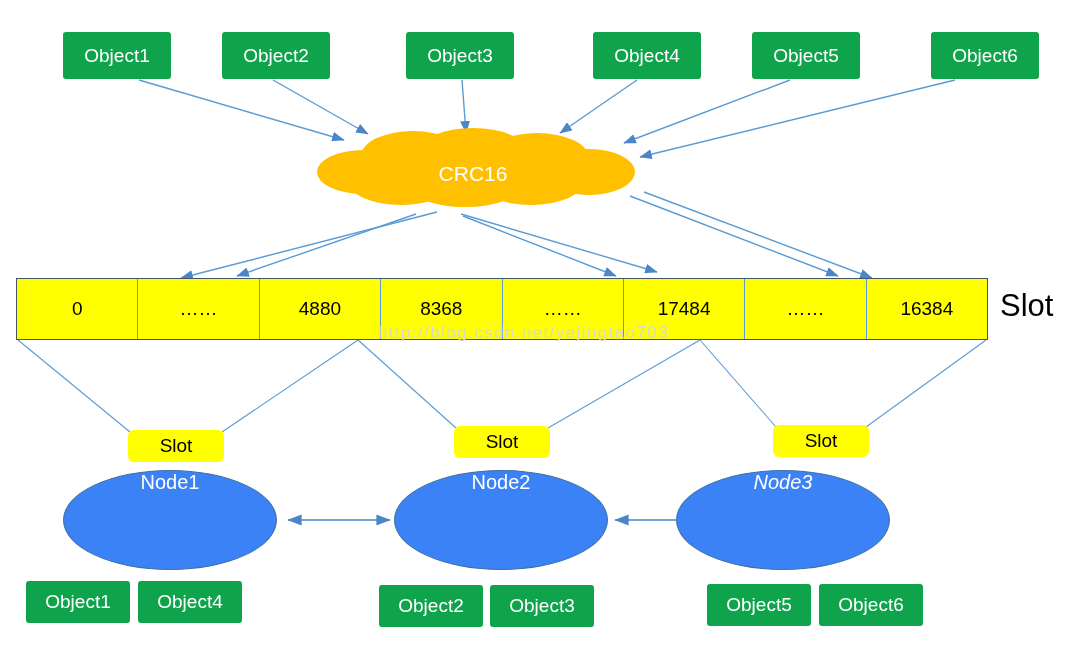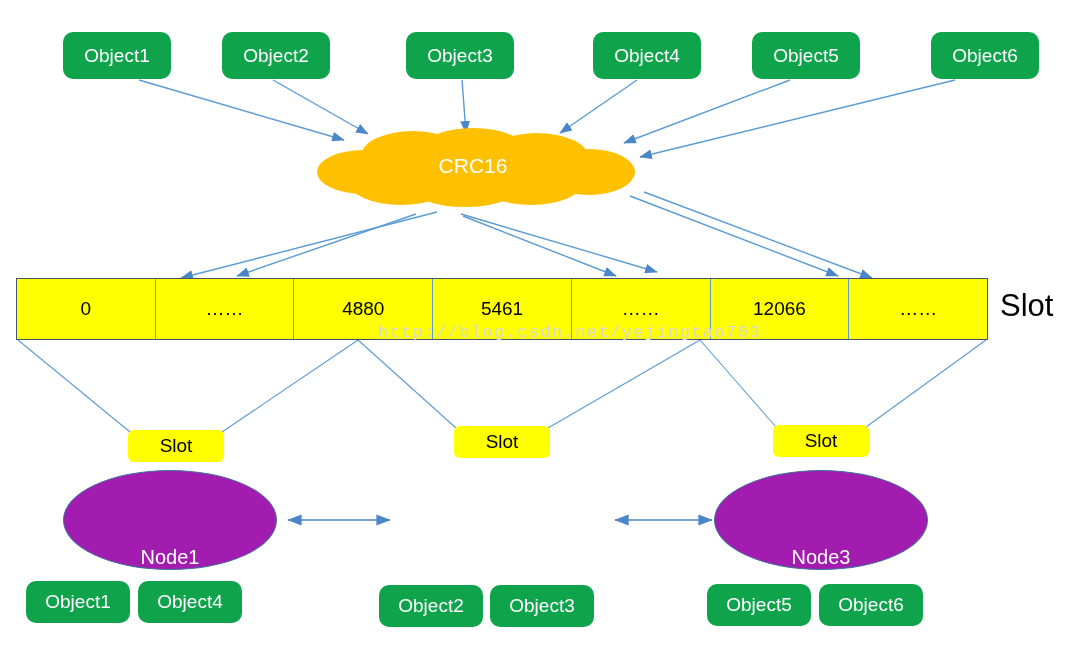--- a/index.html
+++ b/index.html
@@ -24,21 +24,21 @@
     top: 0;
     width: 1074px;
     height: 651px;
     pointer-events: none;
   }
 
   
   .obj-box {
     position: absolute;
     background: #0FA34C;
-    border-radius: 10px;
+    border-radius: 3px;
     color: #ffffff;
     font-size: 19px;
     display: flex;
     align-items: center;
     justify-content: center;
     letter-spacing: 0px;
     box-sizing: border-box;
   }
   .obj-top {
     width: 108px;
@@ -54,21 +54,21 @@
   .cloud-wrap {
     position: absolute;
     left: 305px;
     top: 124px;
     width: 336px;
     height: 84px;
   }
   .cloud-label {
     position: absolute;
     left: 0;
-    top: 0;
+    top: 8px;
     width: 336px;
     height: 84px;
     display: flex;
     align-items: center;
     justify-content: center;
     color: #ffffff;
     font-size: 21px;
     z-index: 3;
   }
 
@@ -103,21 +103,21 @@
     top: 288px;
     font-size: 31px;
     color: #000000;
   }
 
   
   .watermark {
     position: absolute;
     left: 378px;
     top: 323px;
-    font-family: Liberation Mono, monospace;
+    font-family: Liberation Sans, sans-serif;
     font-size: 17px;
     letter-spacing: 1.4px;
     color: #d8d8d8;
     white-space: nowrap;
     z-index: 5;
   }
 
   
   .slot-tag {
     position: absolute;
@@ -132,24 +132,24 @@
     color: #000000;
     z-index: 2;
   }
 
   
   .node {
     position: absolute;
     width: 214px;
     height: 100px;
     border-radius: 50%;
-    background: #a21caf;
+    background: #3b82f6;
     border: 1px solid #41719C;
     display: flex;
-    align-items: flex-end;
+    align-items: flex-start;
     justify-content: center;
     color: #ffffff;
     font-size: 20px;
     box-sizing: border-box;
     z-index: 3;
   }
 </style>
 </head>
 <body>
 
@@ -230,43 +230,47 @@
         <ellipse cx="168" cy="44" rx="130" ry="26"></ellipse>
       </g>
     </svg>
     <div class="cloud-label">CRC16</div>
   </div>
 
   <div class="slot-table">
     <div class="slot-cell">0</div>
     <div class="slot-cell">……</div>
     <div class="slot-cell">4880</div>
-    <div class="slot-cell">5461</div>
+    <div class="slot-cell">8368</div>
     <div class="slot-cell">……</div>
-    <div class="slot-cell">12066</div>
+    <div class="slot-cell">17484</div>
     <div class="slot-cell">……</div>
+    <div class="slot-cell">16384</div>
   </div>
   <div class="slot-table-label">Slot</div>
 
   <div class="watermark">http://blog.csdn.net/yejingtao703</div>
 
   <div class="slot-tag" style="left:128px; top:430px;">
       <span>Slot</span>
     </div>
   <div class="slot-tag" style="left:454px; top:426px;">
       <span>Slot</span>
     </div>
   <div class="slot-tag" style="left:773px; top:425px;">
       <span>Slot</span>
     </div>
 
   <div class="node" style="left:63px;  top:470px;">
       <span>Node1</span>
     </div>
-  <div class="node" style="left:714px; top:470px;">
+  <div class="node" style="left:394px; top:470px;">
+      <span>Node2</span>
+    </div>
+  <div class="node" style="left:676px; top:470px;font-style:italic;">
       <span>Node3</span>
     </div>
 
   <div class="obj-box obj-bottom" style="left:26px;  top:581px;">
       <span>Object1</span>
     </div>
   <div class="obj-box obj-bottom" style="left:138px; top:581px;">
       <span>Object4</span>
     </div>
 

